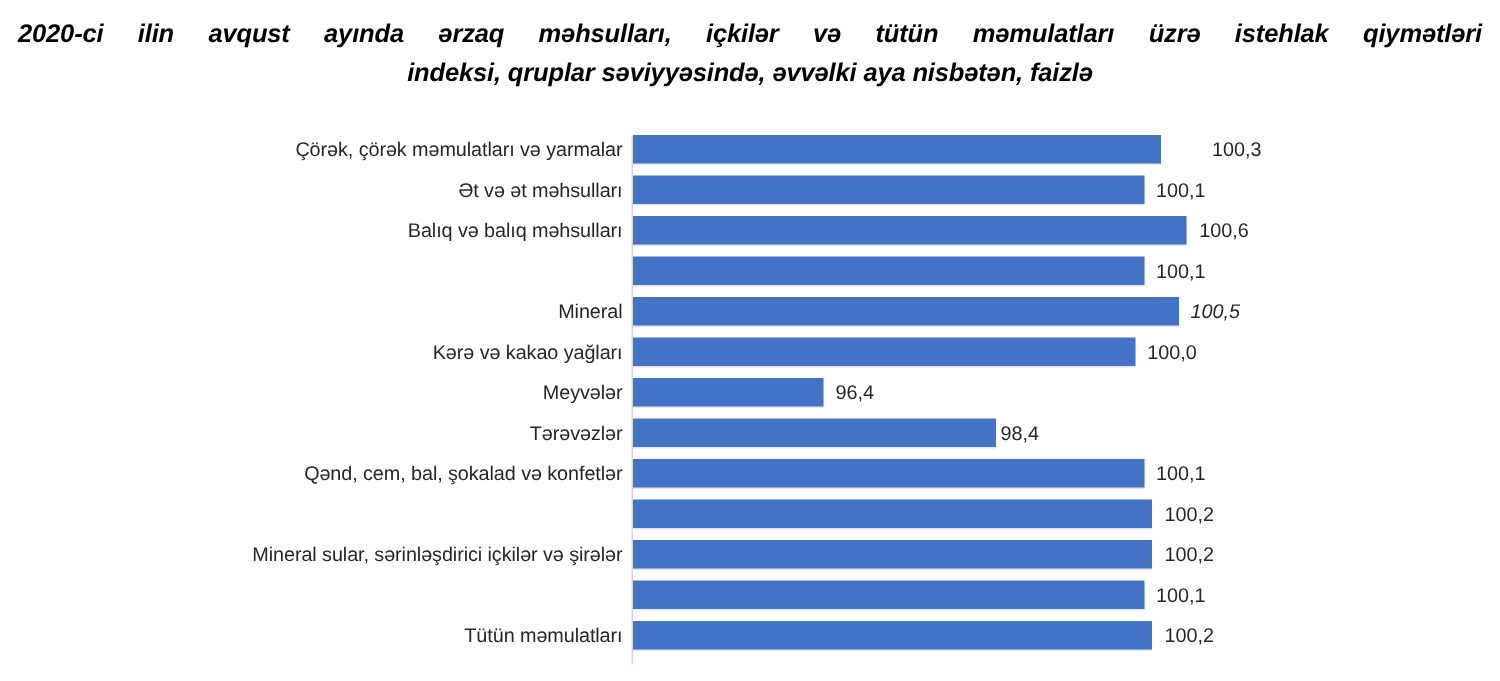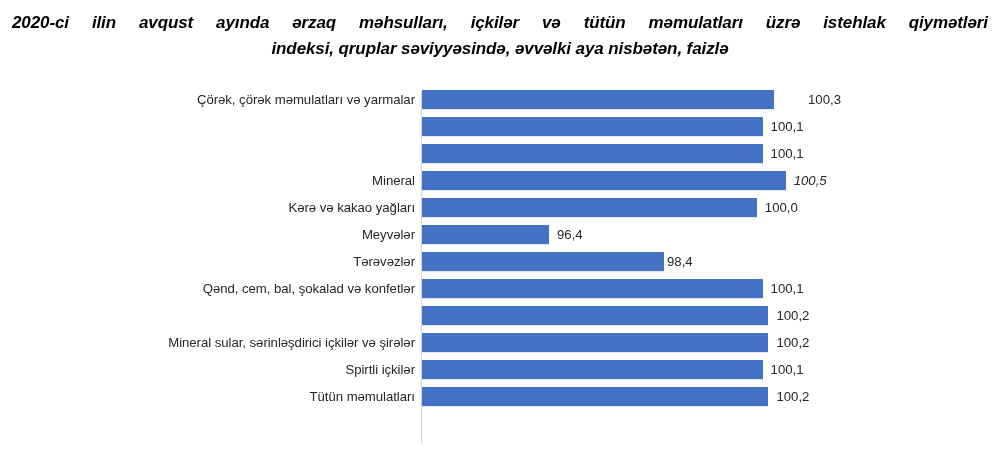--- a/index.html
+++ b/index.html
@@ -127,23 +127,31 @@
   <div class="axis-line"></div>
   <div class="rows" id="bar-rows">
       <div class="bar-row">
         <div class="cat-label">Çörək, çörək məmulatları  və yarmalar</div>
         <div class="bar-track">
           <div class="bar" title="Çörək, çörək məmulatları  və yarmalar: 100,3" style="width: 352.165px; background: rgb(68, 114, 196);"></div>
           <div class="bar-value" style="left: 361px; margin-left: 25px;">100,3</div>
         </div>
       </div>
       <div class="bar-row">
+        <div class="cat-label">Ət və ət məhsulları</div>
         <div class="bar-track">
           <div class="bar" title="Ət və ət məhsulları: 100,1" style="width: 340.619px; background: rgb(68, 114, 196);"></div>
           <div class="bar-value" style="left: 348.619px;">100,1</div>
+        </div>
+      </div>
+      <div class="bar-row">
+        <div class="cat-label">Balıq və balıq məhsulları</div>
+        <div class="bar-track">
+          <div class="bar" title="Balıq və balıq məhsulları: 100,6" style="width: 369.485px; background: rgb(68, 114, 196);"></div>
+          <div class="bar-value" style="left: 377.485px;">100,6</div>
         </div>
       </div>
       <div class="bar-row">
         <div class="bar-track">
           <div class="bar" title="Süd və süd məhsulları: 100,1" style="width: 340.619px; background: rgb(68, 114, 196);"></div>
           <div class="bar-value" style="left: 348.619px;">100,1</div>
         </div>
       </div>
       <div class="bar-row">
         <div class="cat-label">Mineral</div>
@@ -187,21 +195,20 @@
         </div>
       </div>
       <div class="bar-row">
         <div class="cat-label">Mineral sular, sərinləşdirici içkilər və şirələr</div>
         <div class="bar-track">
           <div class="bar" title="Mineral sular, sərinləşdirici içkilər və şirələr: 100,2" style="width: 346.392px; background: rgb(68, 114, 196);"></div>
           <div class="bar-value" style="left: 354.392px;">100,2</div>
         </div>
       </div>
       <div class="bar-row">
-        <div class="cat-label">Spirtli içkilər</div>
         <div class="bar-track">
           <div class="bar" title="Spirtli içkilər: 100,1" style="width: 340.619px; background: rgb(68, 114, 196);"></div>
           <div class="bar-value" style="left: 348.619px;">100,1</div>
         </div>
       </div>
       <div class="bar-row">
         <div class="cat-label">Tütün məmulatları</div>
         <div class="bar-track">
           <div class="bar" title="Tütün məmulatları: 100,2" style="width: 346.392px; background: rgb(68, 114, 196);"></div>
           <div class="bar-value" style="left: 354.392px;">100,2</div>

